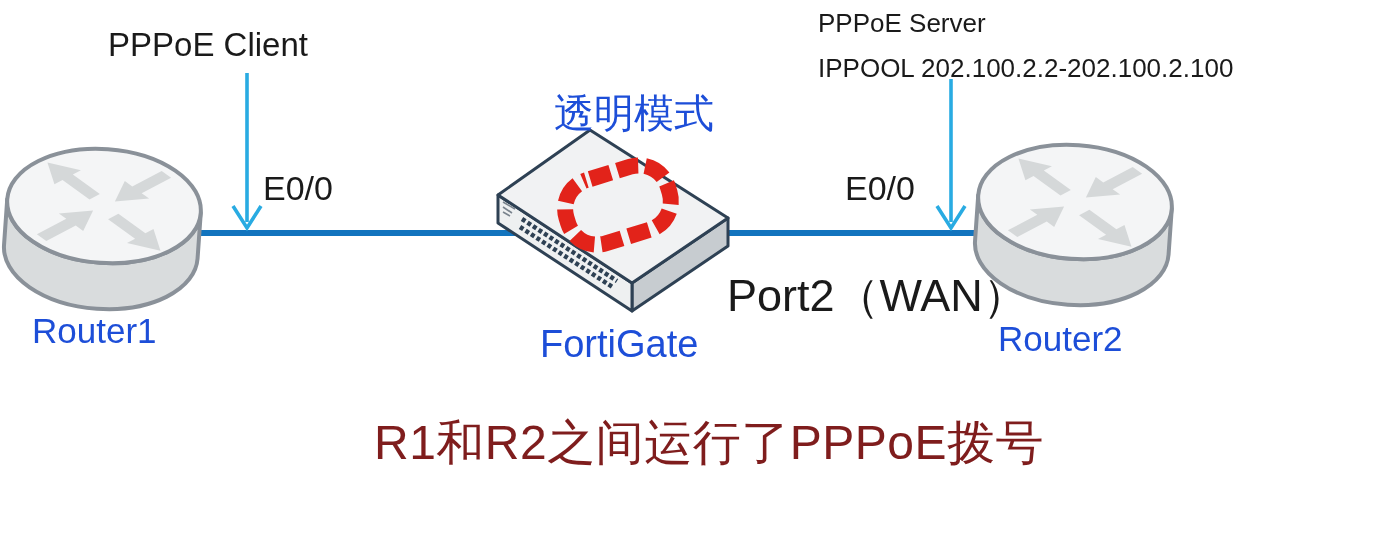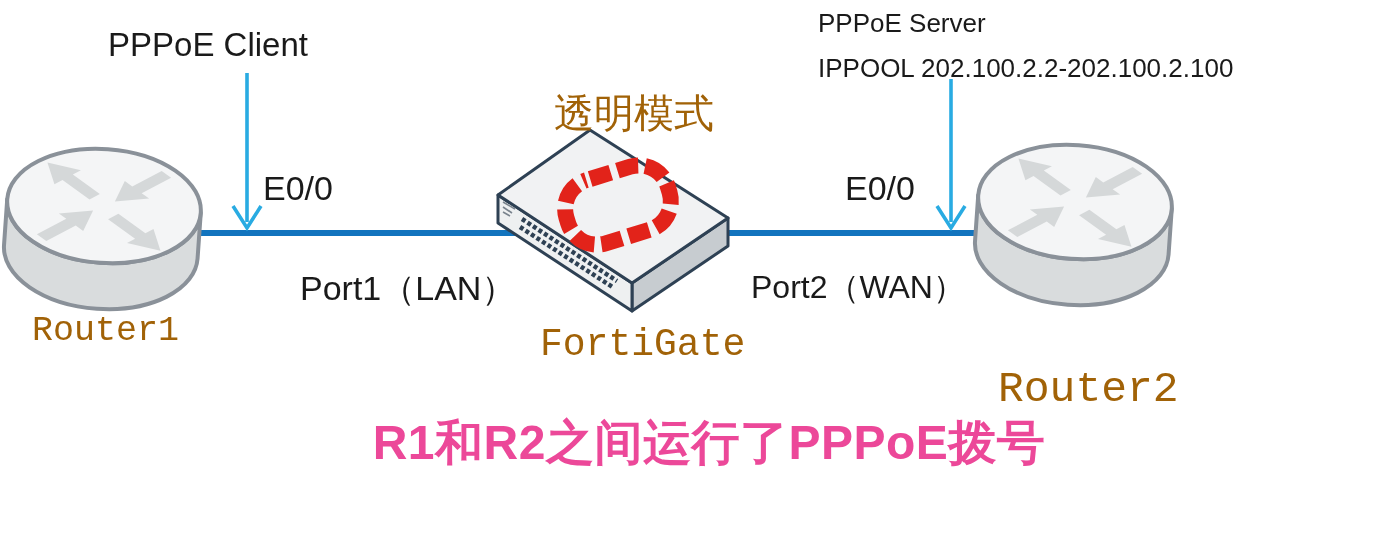--- a/index.html
+++ b/index.html
@@ -3,34 +3,34 @@
 <meta charset="utf-8">
 <style>
   html,body{margin:0;padding:0;background:#ffffff;}
   .canvas{
     position:relative;width:1398px;height:536px;background:#ffffff;overflow:hidden;
     font-family:"Liberation Sans","DejaVu Sans",sans-serif;color:#1a1a1a;
   }
   .diagram-svg{position:absolute;left:0;top:0;width:1398px;height:536px;}
   .lbl{position:absolute;white-space:nowrap;}
   .black-lbl{color:#1a1a1a;}
-  .blue-lbl{color:#a16207;font-family:Liberation Mono, monospace;}
+  .blue-lbl{color:#1d4ed8;}
   .pppoe-client{left:108px;top:26px;font-size:33px;}
   .pppoe-server{left:818px;top:1px;font-size:26px;line-height:45px;}
   .e00-left{left:263px;top:169px;font-size:34px;}
   .e00-right{left:845px;top:169px;font-size:34px;}
   .port1{left:300px;top:266px;font-size:34px;}
-  .port2{left:751px;top:266px;font-size:32px;}
+  .port2{left:727px;top:266px;font-size:45px;}
   .mode-lbl{left:554px;top:86px;font-size:40px;}
   .fortigate-lbl{left:540px;top:323px;font-size:38px;}
   .router1-lbl{left:32px;top:311px;font-size:35px;}
-  .router2-lbl{left:998px;top:319px;font-size:43px;margin-top:46px;}
+  .router2-lbl{left:998px;top:319px;font-size:35px;}
   .caption{
     position:absolute;left:20px;top:416px;width:1378px;text-align:center;
-    color:#ec4899;font-weight:bold;font-size:48px;line-height:53px;letter-spacing:0.5px;
+    color:#7f1d1d;font-weight:normal;font-size:48px;line-height:53px;letter-spacing:0.5px;
   }
 </style>
 </head>
 <body>
 
 <div class="canvas">
 
   <svg class="diagram-svg" viewBox="0 0 1398 536">
     <defs>
       <g id="router-shape">
@@ -81,21 +81,20 @@
 
   <div class="lbl black-lbl pppoe-server">
     <div>PPPoE Server</div>
     <div>IPPOOL 202.100.2.2-202.100.2.100</div>
   </div>
 
   <div class="lbl black-lbl e00-left">E0/0</div>
 
   <div class="lbl black-lbl e00-right">E0/0</div>
 
-  <div class="lbl black-lbl port1">Port1（LAN）</div>
 
   <div class="lbl black-lbl port2">Port2（WAN）</div>
 
   <div class="lbl blue-lbl mode-lbl">透明模式</div>
 
   <div class="lbl blue-lbl fortigate-lbl">FortiGate</div>
 
   <div class="lbl blue-lbl router1-lbl">Router1</div>
 
   <div class="lbl blue-lbl router2-lbl">Router2</div>

